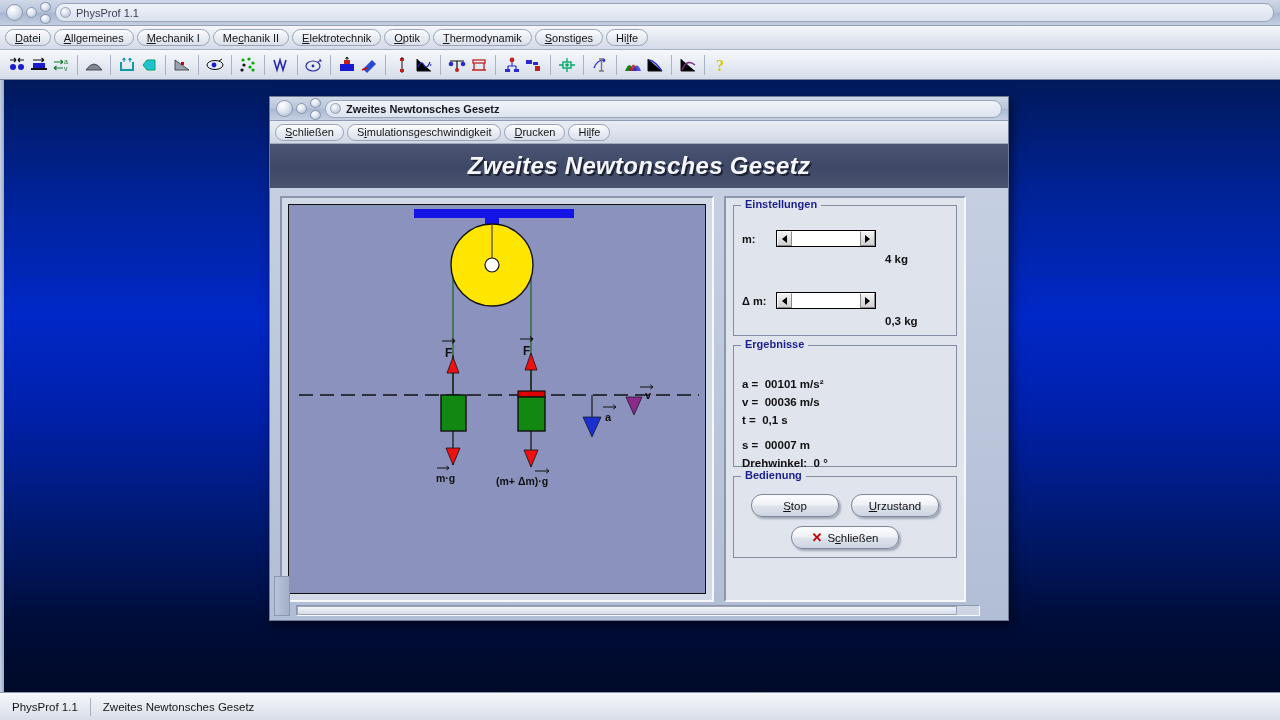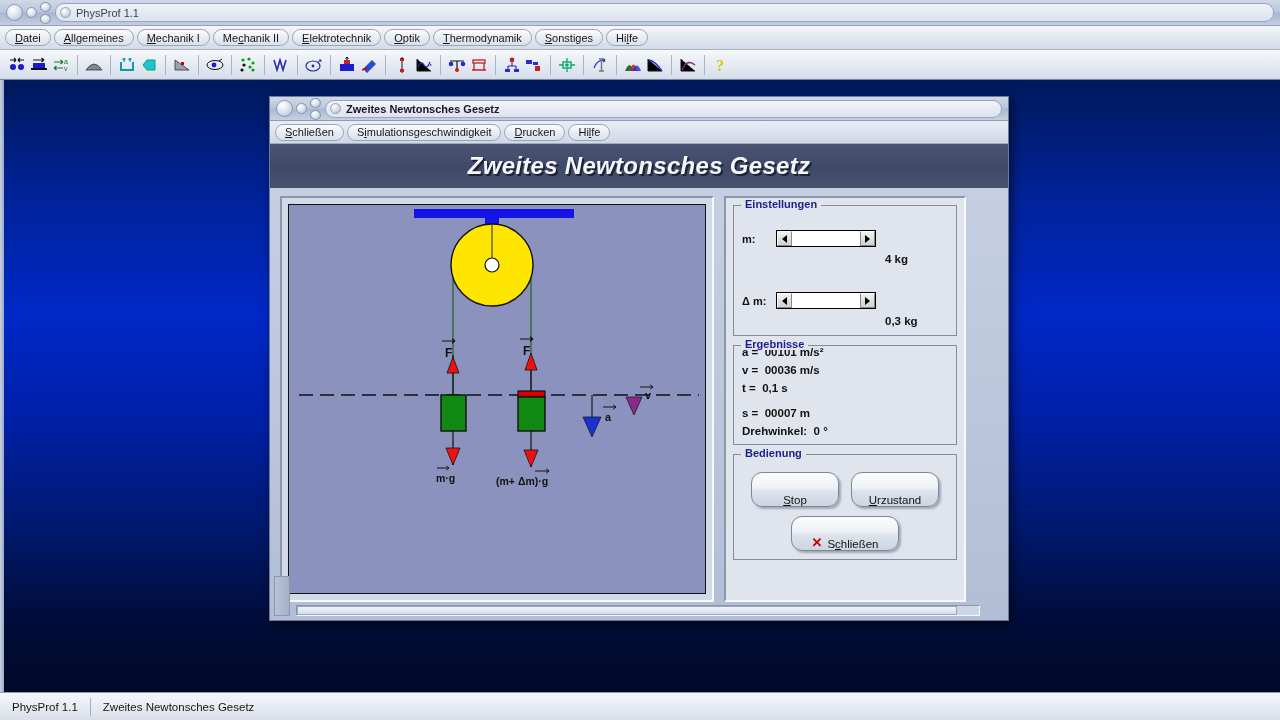--- a/index.html
+++ b/index.html
@@ -190,26 +190,26 @@
   .slider-arrow.right { border-left-color:#8a8a8a; border-top-color:#fff; }
   .tri-l { width:0;height:0;border-top:4px solid transparent;border-bottom:4px solid transparent;border-right:5px solid #000; }
   .tri-r { width:0;height:0;border-top:4px solid transparent;border-bottom:4px solid transparent;border-left:5px solid #000; }
   .row-value { margin-left: 9px; font-size: 11.5px; font-weight: bold; color: #111; margin-top: 41px; }
 
   .result-line { font-size: 11.5px; font-weight: bold; color: #111; margin-bottom: 6px; white-space: pre; }
   .result-gap { height: 7px; }
 
   .btn-row { display: flex; justify-content: center; gap: 12px; margin-bottom: 9px; }
   .pbtn {
-    height: 35px; min-width: 88px; padding: 0 12px;
+    height: 23px; min-width: 88px; padding: 0 12px;
     border: 1px solid #7d879a; border-radius: 11px;
     background: linear-gradient(180deg,#fdfdfe 0%,#eef1f6 45%,#dde3ec 55%,#cdd5e1 100%);
     box-shadow: 2px 2px 2px rgba(90,100,120,.45);
     font-size: 11.5px; color: #111;
-    display: flex; align-items: flex-end; justify-content: center; gap: 5px;
+    display: flex; align-items: center; justify-content: center; gap: 5px;
     cursor: default; white-space: nowrap;
   }
   .pbtn u { text-decoration: underline; }
   .x-mark { color: #c00000; font-weight: bold; font-size: 13px; }
 
   
   .dlg-hscroll {
     position: absolute; left: 26px; bottom: 4px; width: 684px; height: 11px;
     background: #cdd5e4;
     border: 1px solid;
@@ -566,21 +566,21 @@
                   <span class="tri-l"></span>
                 </div>
               <div class="slider-arrow right">
                   <span class="tri-r"></span>
                 </div>
             </div>
             <span class="row-value">0,3 kg</span>
           </div>
         </div>
 
-        <div class="groupbox" style="padding-top:0;height:100px;">
+        <div class="groupbox" style="padding-top:32px;height:122px;">
           <div class="gb-legend">Ergebnisse</div>
           <div class="result-line">a =  00101 m/s²</div>
           <div class="result-line">v =  00036 m/s</div>
           <div class="result-line">t =  0,1 s</div>
           <div class="result-gap"></div>
           <div class="result-line">s =  00007 m</div>
           <div class="result-line">Drehwinkel:  0 °</div>
         </div>
 
         <div class="groupbox" style="padding-top:17px;margin-bottom:0;">

